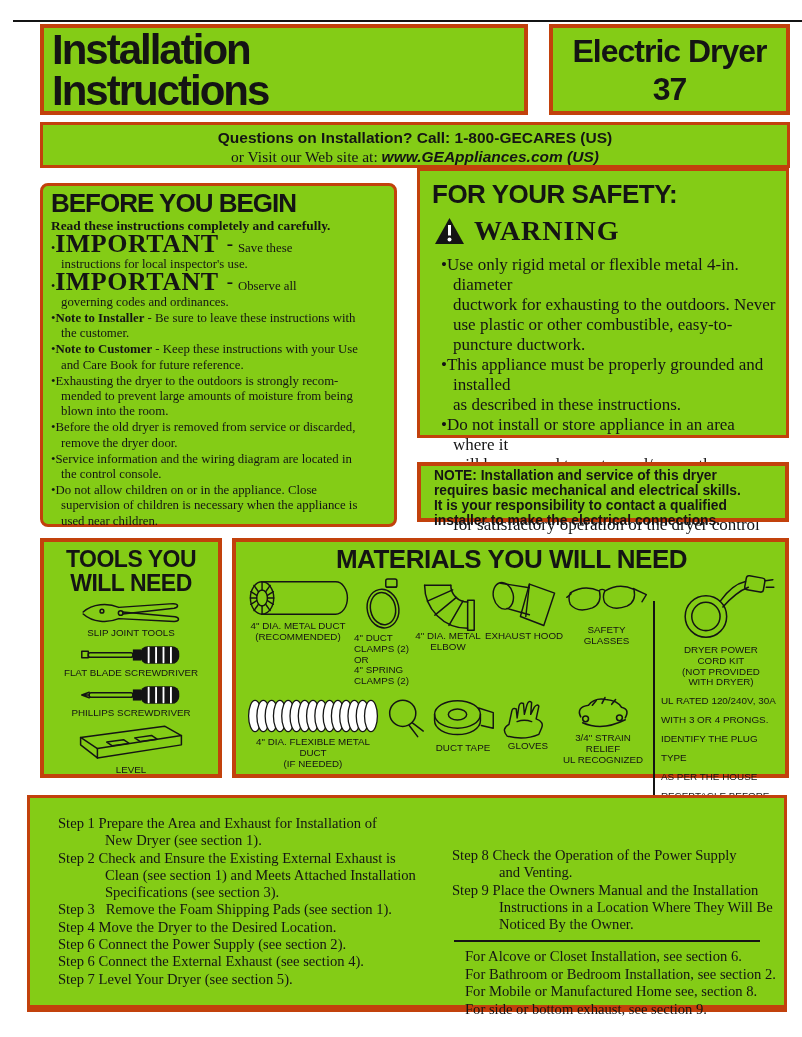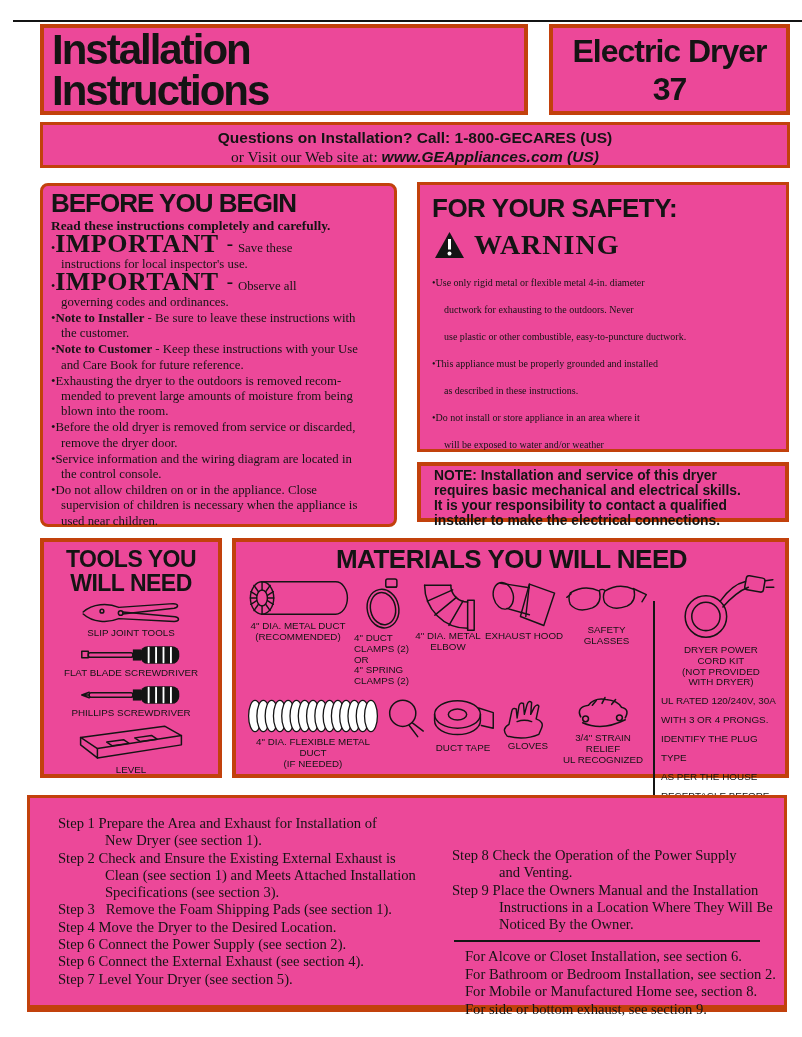--- a/index.html
+++ b/index.html
@@ -1,18 +1,18 @@
 <!DOCTYPE html>
 <html><head>
 <meta charset="utf-8">
 <style>
   html,body{margin:0;padding:0;background:#fff;}
   .page{position:relative;width:802px;height:1037px;background:#fff;color:#141414;
         font-family:"Liberation Serif",serif;overflow:hidden;}
-  .box{position:absolute;box-sizing:border-box;border:3px solid #c2410c;background:#ec4899;}
+  .box{position:absolute;box-sizing:border-box;border:3px solid #c2410c;background:#84cc16;}
 
   .topline{position:absolute;left:13px;top:20px;width:789px;height:2px;background:#141414;}
 
   .hdr-left{left:40px;top:24px;width:488px;height:91px;border-width:4px;padding:1px 0 0 8px;}
   .hdr-left .t{font-family:"Liberation Sans",sans-serif;font-weight:bold;font-size:42px;line-height:41px;letter-spacing:-2px;}
   .hdr-right{left:549px;top:24px;width:241px;height:91px;border-width:4px;display:flex;flex-direction:column;
              align-items:center;justify-content:center;font-family:"Liberation Sans",sans-serif;
              font-weight:bold;font-size:32px;line-height:38px;letter-spacing:-1px;}
 
   .contact{left:40px;top:122px;width:750px;height:46px;text-align:center;padding-top:3px;}
@@ -24,25 +24,25 @@
   .byb-title{font-family:"Liberation Sans",sans-serif;font-weight:bold;font-size:26px;line-height:28px;letter-spacing:-1px;}
   .byb-sub{font-weight:bold;font-size:13.4px;line-height:17px;}
   .imp-row{white-space:pre-line;line-height:15.5px;padding-left:10px;text-indent:-10px;margin-top:2px;font-size:12.8px;}
   .imp-row::before{content:"\2022 ";font-size:12px;}
   .imp-kw{font-size:26px;font-weight:bold;letter-spacing:0.5px;}
   .imp-sep{font-size:19px;font-weight:bold;margin:0 5px 0 8px;vertical-align:2px;}
   .byb-bullet{white-space:pre-line;font-size:12.8px;line-height:15.2px;padding-left:10px;text-indent:-10px;margin-top:1px;}
   .byb-bullet::before{content:"\2022 ";}
   .byb-bullet .lead{font-weight:bold;margin-top:40px;}
 
-  .safety{left:417px;top:182px;width:372px;height:270px;padding:8px 8px 0 12px;}
+  .safety{left:417px;top:168px;width:372px;height:270px;padding:8px 8px 0 12px;}
   .safety-title{font-family:"Liberation Sans",sans-serif;font-weight:bold;font-size:26px;line-height:30px;letter-spacing:-0.5px;}
   .warn-row{display:flex;align-items:center;gap:9px;margin:6px 0 8px 2px;}
   .warn-word{font-weight:bold;font-size:28px;letter-spacing:1px;}
-  .sbullet{white-space:pre-line;font-size:10px;line-height:27px;padding-left:12px;text-indent:-12px;}
+  .sbullet{white-space:pre-line;font-size:17px;line-height:20px;padding-left:12px;text-indent:-12px;margin-left:9px;}
   .sbullet::before{content:"\2022 ";}
 
   .notebox{left:417px;top:462px;width:372px;height:60px;border-width:4px;padding:2px 4px 0 13px;
            font-family:"Liberation Sans",sans-serif;font-weight:bold;font-size:13.8px;line-height:15px;white-space:pre-line;}
 
   .toolsbox{left:40px;top:538px;width:182px;height:240px;border-width:4px;text-align:center;
             padding-top:5px;font-family:"Liberation Sans",sans-serif;}
   .tools-title{font-weight:bold;font-size:23px;line-height:24px;letter-spacing:-0.5px;white-space:pre-line;}
   .tool-item{margin-top:3px;}
   .tool-item svg{display:block;margin:0 auto;}
@@ -97,21 +97,21 @@
     <div class="byb-title">BEFORE YOU BEGIN</div>
     <div class="byb-sub">Read these instructions completely and carefully.</div>
     <div class="imp-row"><span class="imp-kw">IMPORTANT</span><span class="imp-sep">-</span><span>Save these
 instructions for local inspector's use.</span></div>
     <div class="imp-row"><span class="imp-kw">IMPORTANT</span><span class="imp-sep">-</span><span>Observe all
 governing codes and ordinances.</span></div>
     <div class="byb-bullet"><span class="lead">Note to Installer</span><span> - Be sure to leave these instructions with
 the customer.</span></div>
     <div class="byb-bullet"><span class="lead">Note to Customer</span><span> - Keep these instructions with your Use
 and Care Book for future reference.</span></div>
-    <div class="byb-bullet"><span class="lead"></span><span>Exhausting the dryer to the outdoors is removed recom-
+    <div class="byb-bullet"><span class="lead"></span><span>Exhausting the dryer to the outdoors is strongly recom-
 mended to prevent large amounts of moisture from being
 blown into the room.</span></div>
     <div class="byb-bullet"><span class="lead"></span><span>Before the old dryer is removed from service or discarded,
 remove the dryer door.</span></div>
     <div class="byb-bullet"><span class="lead"></span><span>Service information and the wiring diagram are located in
 the control console.</span></div>
     <div class="byb-bullet"><span class="lead"></span><span>Do not allow children on or in the appliance. Close
 supervision of children is necessary when the appliance is
 used near children.</span></div>
   </div>

